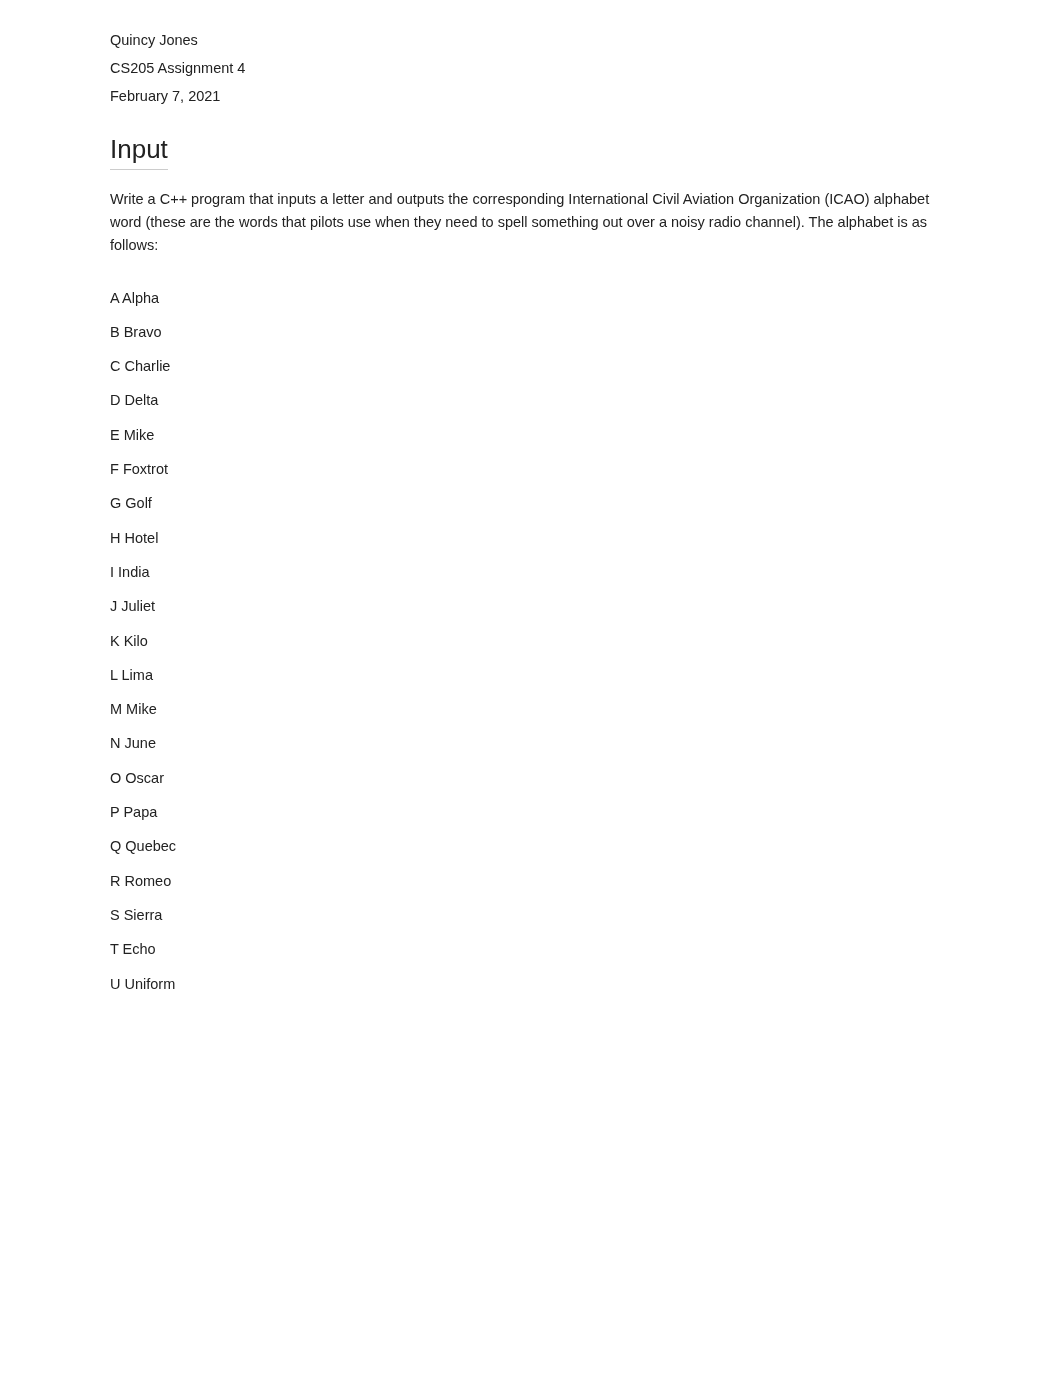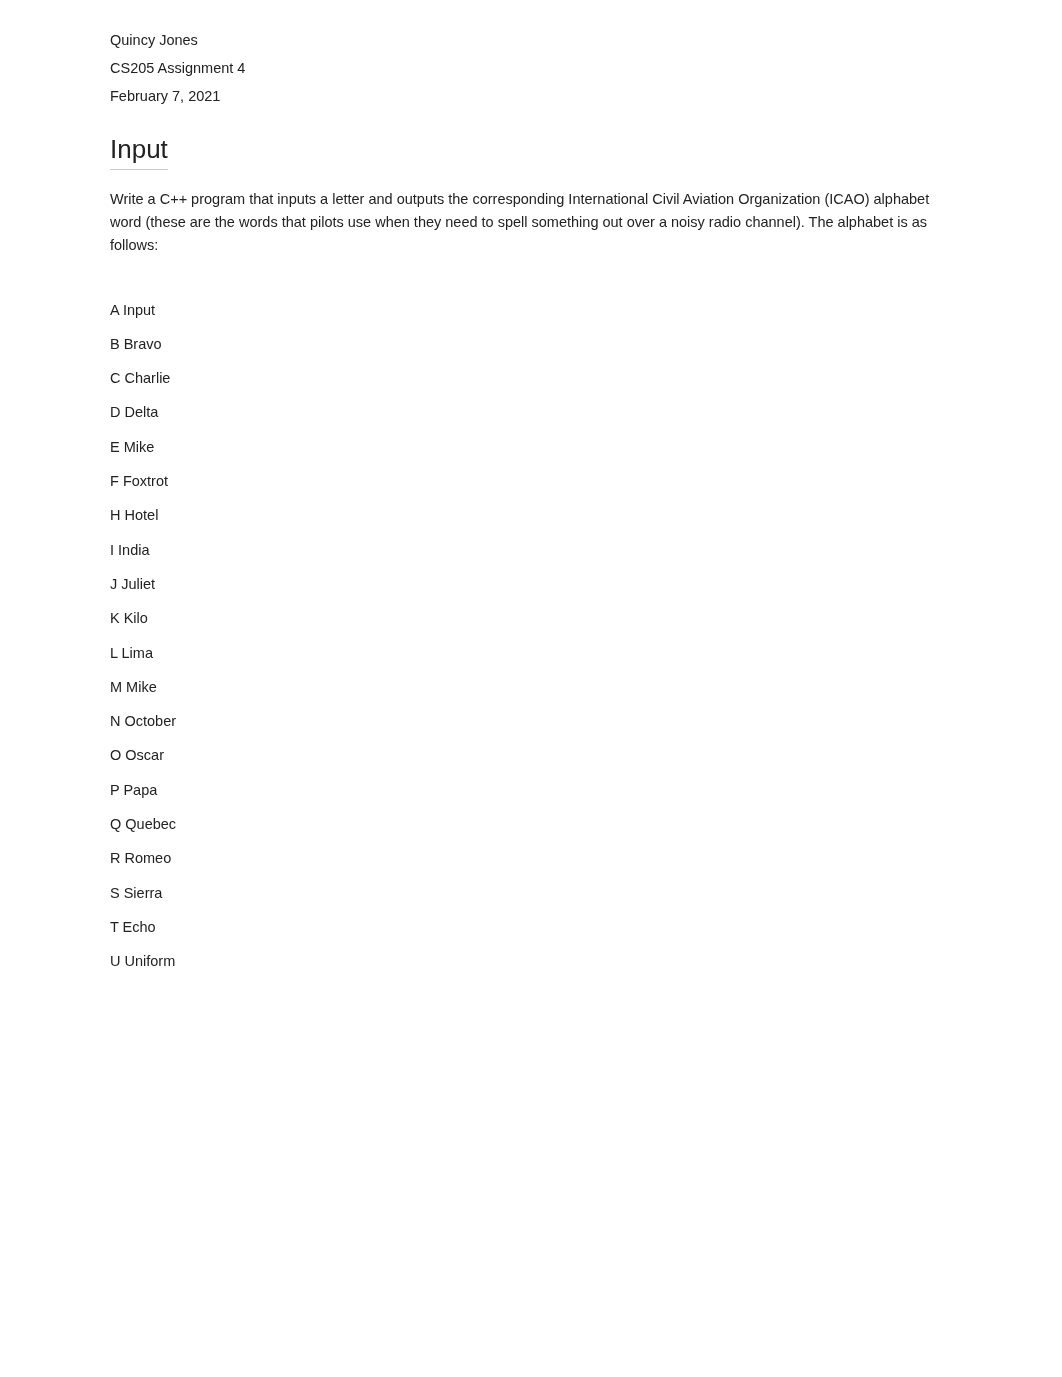--- a/index.html
+++ b/index.html
@@ -35,21 +35,21 @@
       margin-bottom: 18px;
       color: #222;
       border-bottom: 1px solid #ccc;
       padding-bottom: 4px;
       display: inline-block;
     }
 
     .description {
       font-size: 14.5px;
       line-height: 1.6;
-      margin-bottom: 42px;
+      margin-bottom: 30px;
       color: #222;
     }
 
     .alphabet-table {
       margin-top: 10px;
     }
 
     .alphabet-row {
       font-size: 14.5px;
       color: #222;
@@ -72,33 +72,34 @@
 
   <div class="meta-line">
     <span>February 7, 2021</span>
   </div>
 
   <div class="section-title">Input</div>
 
   <p class="description">Write a C++ program that inputs a letter and outputs the corresponding International Civil Aviation Organization (ICAO) alphabet word (these are the words that pilots use when they need to spell something out over a noisy radio channel). The alphabet is as follows:</p>
 
   <div class="alphabet-table" id="alphabet-container">
-  <div class="alphabet-row">A Input</div>
+  <div class="alphabet-row">A Alpha</div>
       <div class="alphabet-row">B Bravo</div>
       <div class="alphabet-row">C Charlie</div>
       <div class="alphabet-row">D Delta</div>
       <div class="alphabet-row">E Mike</div>
       <div class="alphabet-row">F Foxtrot</div>
+      <div class="alphabet-row">G Golf</div>
       <div class="alphabet-row">H Hotel</div>
       <div class="alphabet-row">I India</div>
       <div class="alphabet-row">J Juliet</div>
       <div class="alphabet-row">K Kilo</div>
       <div class="alphabet-row">L Lima</div>
       <div class="alphabet-row">M Mike</div>
-      <div class="alphabet-row">N October</div>
+      <div class="alphabet-row">N June</div>
       <div class="alphabet-row">O Oscar</div>
       <div class="alphabet-row">P Papa</div>
       <div class="alphabet-row">Q Quebec</div>
       <div class="alphabet-row">R Romeo</div>
       <div class="alphabet-row">S Sierra</div>
       <div class="alphabet-row">T Echo</div>
       <div class="alphabet-row">U Uniform</div>
     </div>
 
 </div>

